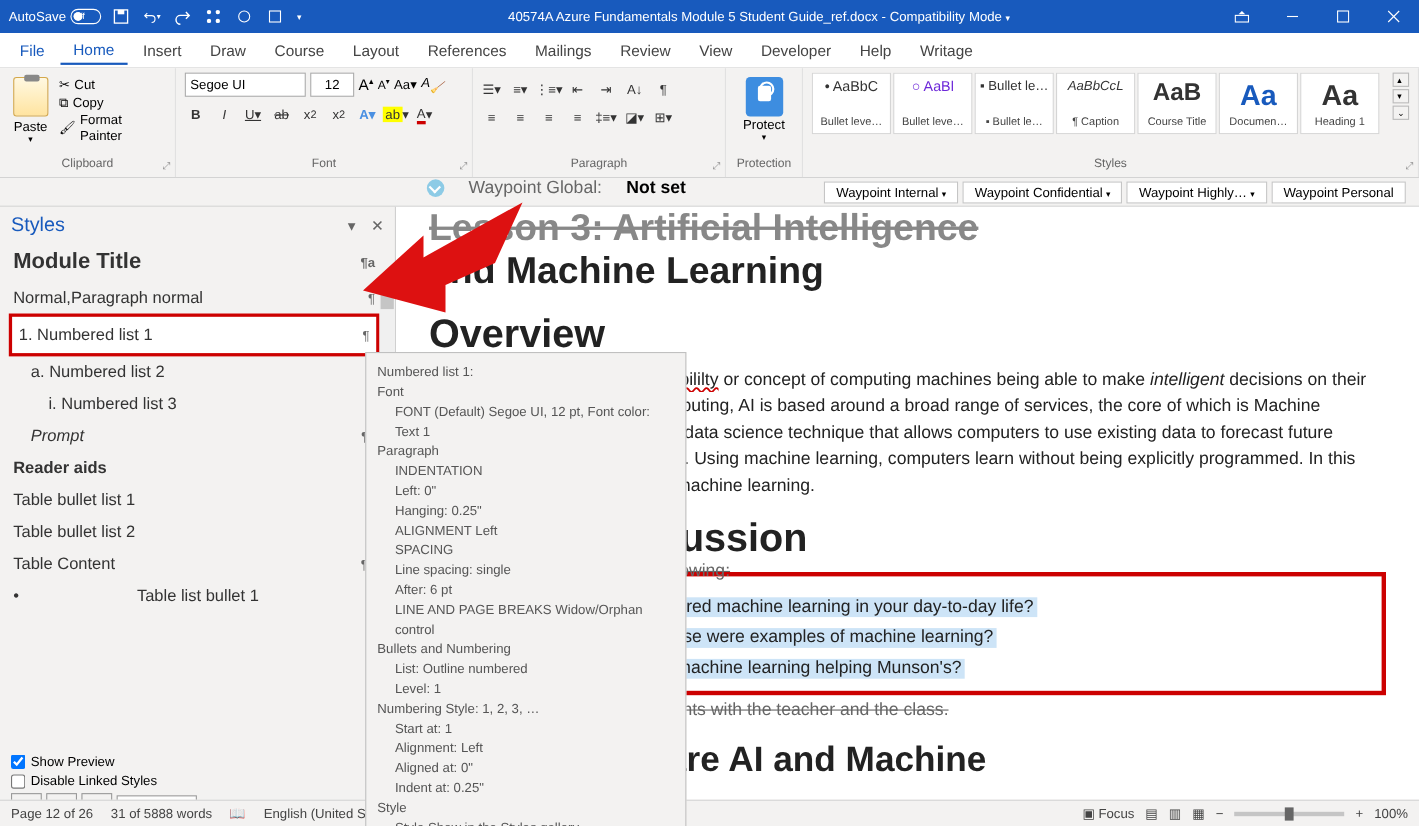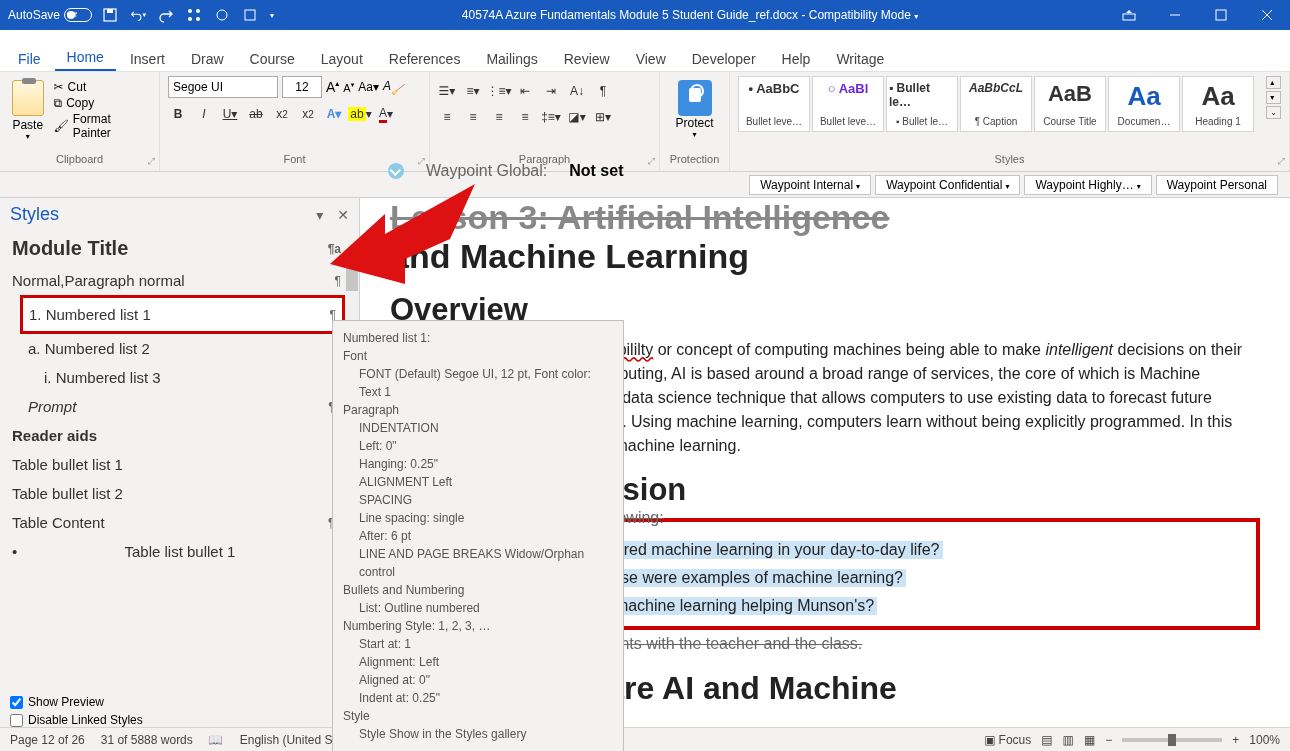--- a/index.html
+++ b/index.html
@@ -11,21 +11,21 @@
 .titlebar .autosave-toggle { display: flex; align-items: center; gap: 4px; }
 .titlebar .toggle-pill { width: 28px; height: 14px; border: 1px solid #fff; border-radius: 7px; position: relative; }
 .titlebar .toggle-pill::after { content: ''; width: 8px; height: 8px; background: #fff; border-radius: 50%; position: absolute; left: 2px; top: 2px; }
 .titlebar .qat-icons { display: flex; gap: 12px; align-items: center; }
 .titlebar .qat-icon { width: 16px; height: 16px; display: flex; align-items: center; justify-content: center; }
 .titlebar .center { flex: 1; text-align: center; }
 .titlebar .right { display: flex; align-items: center; }
 .titlebar .win-btn { width: 46px; height: 30px; display: flex; align-items: center; justify-content: center; }
 
 
-.menu-tabs { height: 42px; background: #fff; display: flex; align-items: flex-end; padding: 0 6px; gap: 2px; font-size: 14px; color: #444; border-bottom: 1px solid #e1e1e1; }
+.menu-tabs { height: 32px; background: #fff; display: flex; align-items: center; padding: 0 6px; gap: 2px; font-size: 14px; color: #444; border-bottom: 1px solid #e1e1e1; }
 .menu-tabs .tab { padding: 4px 12px; cursor: pointer; }
 .menu-tabs .tab.file { color: #185abd; }
 .menu-tabs .tab.active { color: #185abd; border-bottom: 2px solid #185abd; }
 
 
 .ribbon { height: 100px; background: #f3f2f1; display: flex; border-bottom: 1px solid #d0d0d0; font-size: 12px; }
 .ribbon-group { border-right: 1px solid #e1e1e1; padding: 4px 8px; display: flex; flex-direction: column; justify-content: space-between; }
 .ribbon-group .label { text-align: center; color: #666; font-size: 11px; padding-bottom: 2px; position: relative; }
 .ribbon-group .label .launcher { position: absolute; right: -4px; bottom: 0; font-size: 9px; color: #888; }
 .ribbon-content { display: flex; gap: 6px; align-items: flex-start; flex: 1; }
@@ -40,61 +40,61 @@
 .font-btns { display: flex; gap: 6px; }
 .font-btns .fb { width: 20px; height: 20px; display: flex; align-items: center; justify-content: center; color: #333; }
 .para-btns { display: flex; gap: 8px; align-items: center; }
 .para-btns .pb { width: 18px; height: 18px; display: flex; align-items: center; justify-content: center; color: #333; }
 .protect-btn { display:flex; flex-direction:column; align-items:center; width:50px;}
 .protect-icon { width: 34px; height: 36px; background: #3d8de0; border-radius: 4px; margin-top: 4px; position:relative;}
 .protect-icon::after{content:''; position:absolute; top:8px; left:11px; width:12px; height:14px; background:#fff; border-radius:2px;}
 .protect-icon::before{content:''; position:absolute; top:4px; left:12px; width:10px; height:10px; border:2px solid #fff; border-radius:50%;}
 .styles-gallery { display: flex; gap: 2px; flex: 1; overflow: hidden; align-items: center; }
 .style-item { width: 72px; height: 56px; border: 1px solid #d5d5d5; display: flex; flex-direction: column; align-items: center; justify-content: space-between; padding: 4px 2px; background: #fff; }
-.style-item .preview { font-size: 14px; font-weight: bold; }
+.style-item .preview { font-size: 14px; }
 .style-item .name { font-size: 10px; color: #444; white-space: nowrap; overflow: hidden; text-overflow: ellipsis; width: 100%; text-align: center; }
 
 
 .waypoint-bar { height: 26px; background: #f3f2f1; display: flex; align-items: center; border-bottom: 1px solid #d0d0d0; padding-left: 380px; font-size: 12px; gap: 2px;}
 .wp-global { display: flex; align-items: center; gap: 22px; position:absolute; left:388px; top:162px; z-index:2}
 .wp-global .circle { width: 16px; height: 16px; border-radius: 50%; background: #8dcbe6; display:flex; align-items:center; justify-content:center;}
 .wp-global .circle::after{content:''; width:6px; height:6px; border:2px solid #fff; border-top:none; border-right:none; transform:rotate(-45deg) translateY(-1px);}
 .wp-btn { padding: 2px 10px; border: 1px solid #c5c5c5; background: #fff; font-size: 12px; cursor: pointer; position:relative; margin-left:4px;}
 .wp-btn .dd { font-size: 8px; margin-left: 3px; }
 
 
 .main { display: flex; height: 565px; position:relative;}
 .styles-pane { width: 360px; background: #f3f2f1; border-right: 1px solid #d0d0d0; display: flex; flex-direction: column; position:relative;}
 .styles-header { display: flex; justify-content: space-between; padding: 6px 10px; align-items: center; }
 .styles-header h3 { font-size: 18px; font-weight: normal; color: #185abd; }
 .styles-header .controls { display: flex; gap: 14px; color: #666; font-size: 14px; }
 .styles-list { flex: 1; overflow: hidden; padding: 0 14px 0 8px; position:relative;}
 .style-row { display: flex; justify-content: space-between; align-items: center; padding: 6px 4px; color: #333; font-size: 15px; cursor:pointer;}
 .style-row .mark { font-size: 12px; color: #666; }
-.style-row.selected-red { border: 3px solid #c00; background: #fff; padding: 8px 6px; margin-left: 12px;}
+.style-row.selected-red { border: 3px solid #c00; background: #fff; padding: 8px 6px;}
 .style-row.indent1 { padding-left: 20px; }
 .style-row.indent2 { padding-left: 36px; }
 .style-row.bold { font-weight: bold; }
 .style-row.italic { font-style: italic; }
 .style-row.bullet::before { content: '•'; margin-right: 8px; }
 .styles-footer { padding: 6px 10px; font-size: 12px; }
 .styles-footer label { display: flex; align-items: center; gap: 5px; margin-bottom: 4px; }
 .styles-footer .btns { display: flex; gap: 4px; align-items: center; }
 .styles-footer .abtn { width: 28px; height: 26px; border: 1px solid #999; display: flex; align-items: center; justify-content: center; font-size: 11px; }
 .styles-footer .opts { border: 1px solid #999; padding: 3px 10px; font-size: 12px; background: #fdfdfd; }
 
 
 .scroll-stub { position:absolute; right:0; top:30px; bottom:60px; width:14px; background:#f0f0f0;}
 .scroll-thumb { position:absolute; top:0; width:12px; height:30px; background:#c5c5c5; left:1px;}
 
 
 .doc-area { flex: 1; background: #fff; padding: 0 30px; position: relative; overflow: hidden; }
 .doc-page { padding: 0 0 20px 0; font-size: 16px; color: #222; }
 .doc-page h1 { font-size: 34px; font-weight: 700; margin: 0 0 16px 0; line-height: 1.15; }
-.doc-page h2 { font-size: 31px; font-weight: 700; margin: 14px 0 10px 0; }
+.doc-page h2 { font-size: 36px; font-weight: 700; margin: 14px 0 10px 0; }
 .doc-page h2.topic { font-size: 32px; }
 .doc-page p { font-size: 16px; line-height: 1.5; margin-bottom: 8px; }
 .doc-page .underline-word { text-decoration: underline wavy #c00; text-decoration-skip-ink: none;}
 .doc-page em { font-style: italic; }
 .num-list-box { border: 4px solid #c00; padding: 6px 10px; margin: 6px 0; }
 .num-item { display: flex; gap: 12px; padding: 5px 0; }
 .num-item .num { width: 18px; }
 .num-item .txt { background: #cde4f7; padding: 0 3px;}
 .struck { text-decoration: line-through; color:#666;}
 
@@ -477,20 +477,21 @@
     <div class="ind">INDENTATION</div>
     <div class="ind">Left:  0"</div>
     <div class="ind">Hanging:  0.25"</div>
     <div class="ind">ALIGNMENT  Left</div>
     <div class="ind">SPACING</div>
     <div class="ind">Line spacing:  single</div>
     <div class="ind">After:  6 pt</div>
     <div class="ind">LINE AND PAGE BREAKS  Widow/Orphan control</div>
     <div>Bullets and Numbering</div>
     <div class="ind">List:  Outline numbered</div>
+    <div class="ind">Level: 1</div>
     <div>Numbering Style:   1, 2, 3, …</div>
     <div class="ind">Start at: 1</div>
     <div class="ind">Alignment: Left</div>
     <div class="ind">Aligned at:   0"</div>
     <div class="ind">Indent at:   0.25"</div>
     <div>Style</div>
     <div class="ind">Style Show in the Styles gallery</div>
   </div>
 
 <div class="statusbar">

